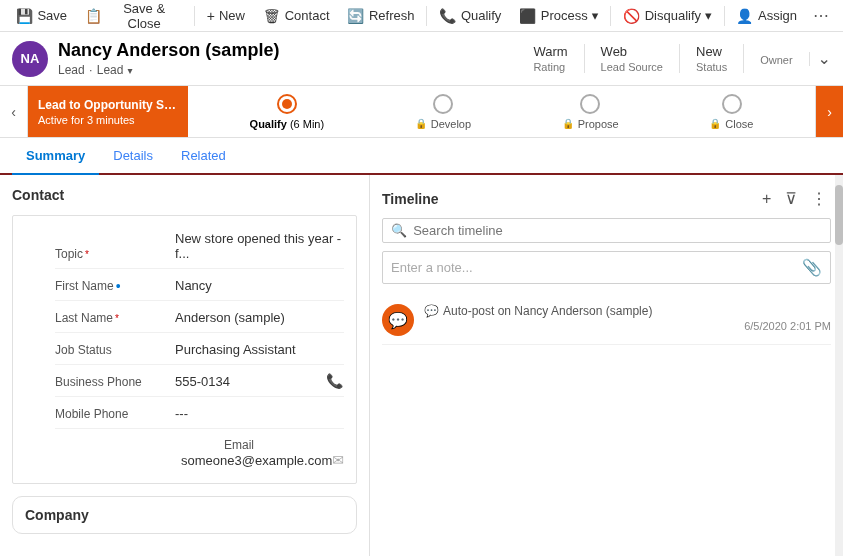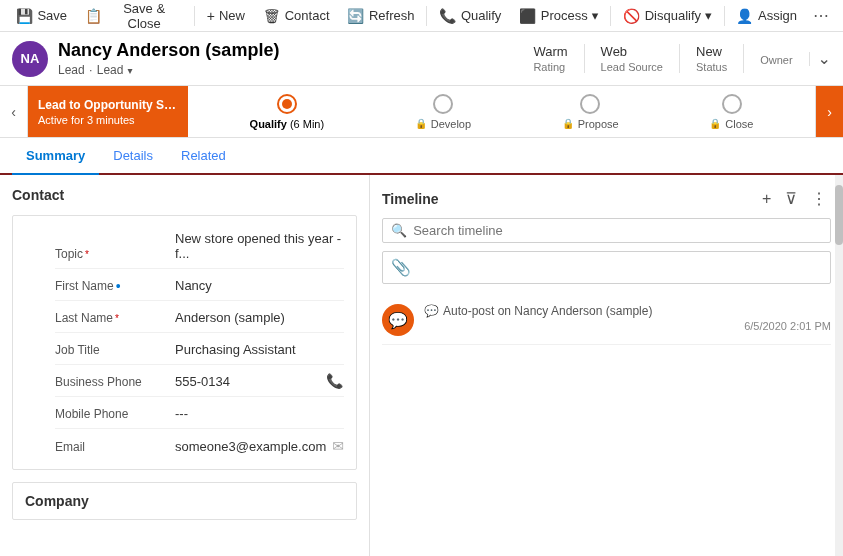--- a/index.html
+++ b/index.html
@@ -91,29 +91,29 @@
     .left-panel {
       width: 370px; flex-shrink: 0; padding: 12px; overflow-y: auto;
       border-right: 1px solid #e0e0e0;
     }
     .section-title { font-size: 14px; font-weight: 600; color: #333; margin-bottom: 12px; }
     .form-card { border: 1px solid #e0e0e0; border-radius: 2px; padding: 8px 12px; margin-bottom: 12px; }
     .field-row {
       display: flex; align-items: flex-end; padding: 7px 0;
       border-bottom: 1px solid #f0f0f0; min-height: 32px; margin-left: 30px;
     }
-    .field-row:last-child { border-bottom: none; }
+    .field-row:last-child { border-bottom: none; flex-direction: column; }
     .field-label {
       width: 120px; flex-shrink: 0; font-size: 12px; color: #555;
       padding-top: 2px; display: flex; align-items: center; gap: 2px;
     }
     .required { color: #c00; font-size: 10px; }
     .field-value { flex: 1; font-size: 13px; color: #333; display: flex; align-items: center; justify-content: space-between; }
     .field-value .field-icon { color: #aaa; font-size: 14px; cursor: pointer; }
-    .section-card-title { font-size: 14px; font-weight: 600; padding: 10px 12px; border: 1px solid #e0e0e0; border-radius: 2px; color: #333; margin-bottom: 8px; }
+    .section-card-title { font-size: 14px; font-weight: 600; padding: 10px 12px; border: 1px solid #e0e0e0; border-radius: 10px; color: #333; margin-bottom: 8px; }
 
     
     .right-panel { flex: 1; padding: 12px; overflow-y: hidden; display: flex; flex-direction: column; position: relative; }
     .scrollbar-right {
       position: absolute; right: 0; top: 0; width: 8px; height: 100%; background: #f0f0f0;
     }
     .scrollbar-thumb { width: 8px; height: 60px; background: #c0c0c0; border-radius: 4px; margin-top: 10px; }
     .timeline-header { display: flex; align-items: center; margin-bottom: 8px; }
     .timeline-title { font-size: 14px; font-weight: 600; color: #333; flex: 1; }
     .timeline-actions { display: flex; gap: 6px; align-items: center; }
@@ -302,21 +302,21 @@
       <div class="field-row">
         <div class="field-label">
           Last Name <span class="required">*</span>
         </div>
         <div class="field-value">
           <span>Anderson (sample)</span>
         </div>
       </div>
 
       <div class="field-row">
-        <div class="field-label">Job Title</div>
+        <div class="field-label">Job Status</div>
         <div class="field-value">
           <span>Purchasing Assistant</span>
         </div>
       </div>
 
       <div class="field-row">
         <div class="field-label">Business Phone</div>
         <div class="field-value">
           <span>555-0134</span>
           <span class="field-icon">📞</span>
@@ -351,20 +351,21 @@
         <span class="timeline-icon-btn">⋮</span>
       </div>
     </div>
 
     <div class="search-bar">
       <span style="color:#aaa;">🔍</span>
       <input type="text" placeholder="Search timeline" style="">
     </div>
 
     <div class="note-box">
+      <span class="note-box-text">Enter a note...</span>
       <span class="note-attachment">📎</span>
     </div>
 
     <div class="timeline-entry">
       <div class="entry-avatar">
         <span style="font-size:16px;">💬</span>
       </div>
       <div class="entry-content">
         <div class="entry-type">
           <span style="font-size:12px;">💬</span>

